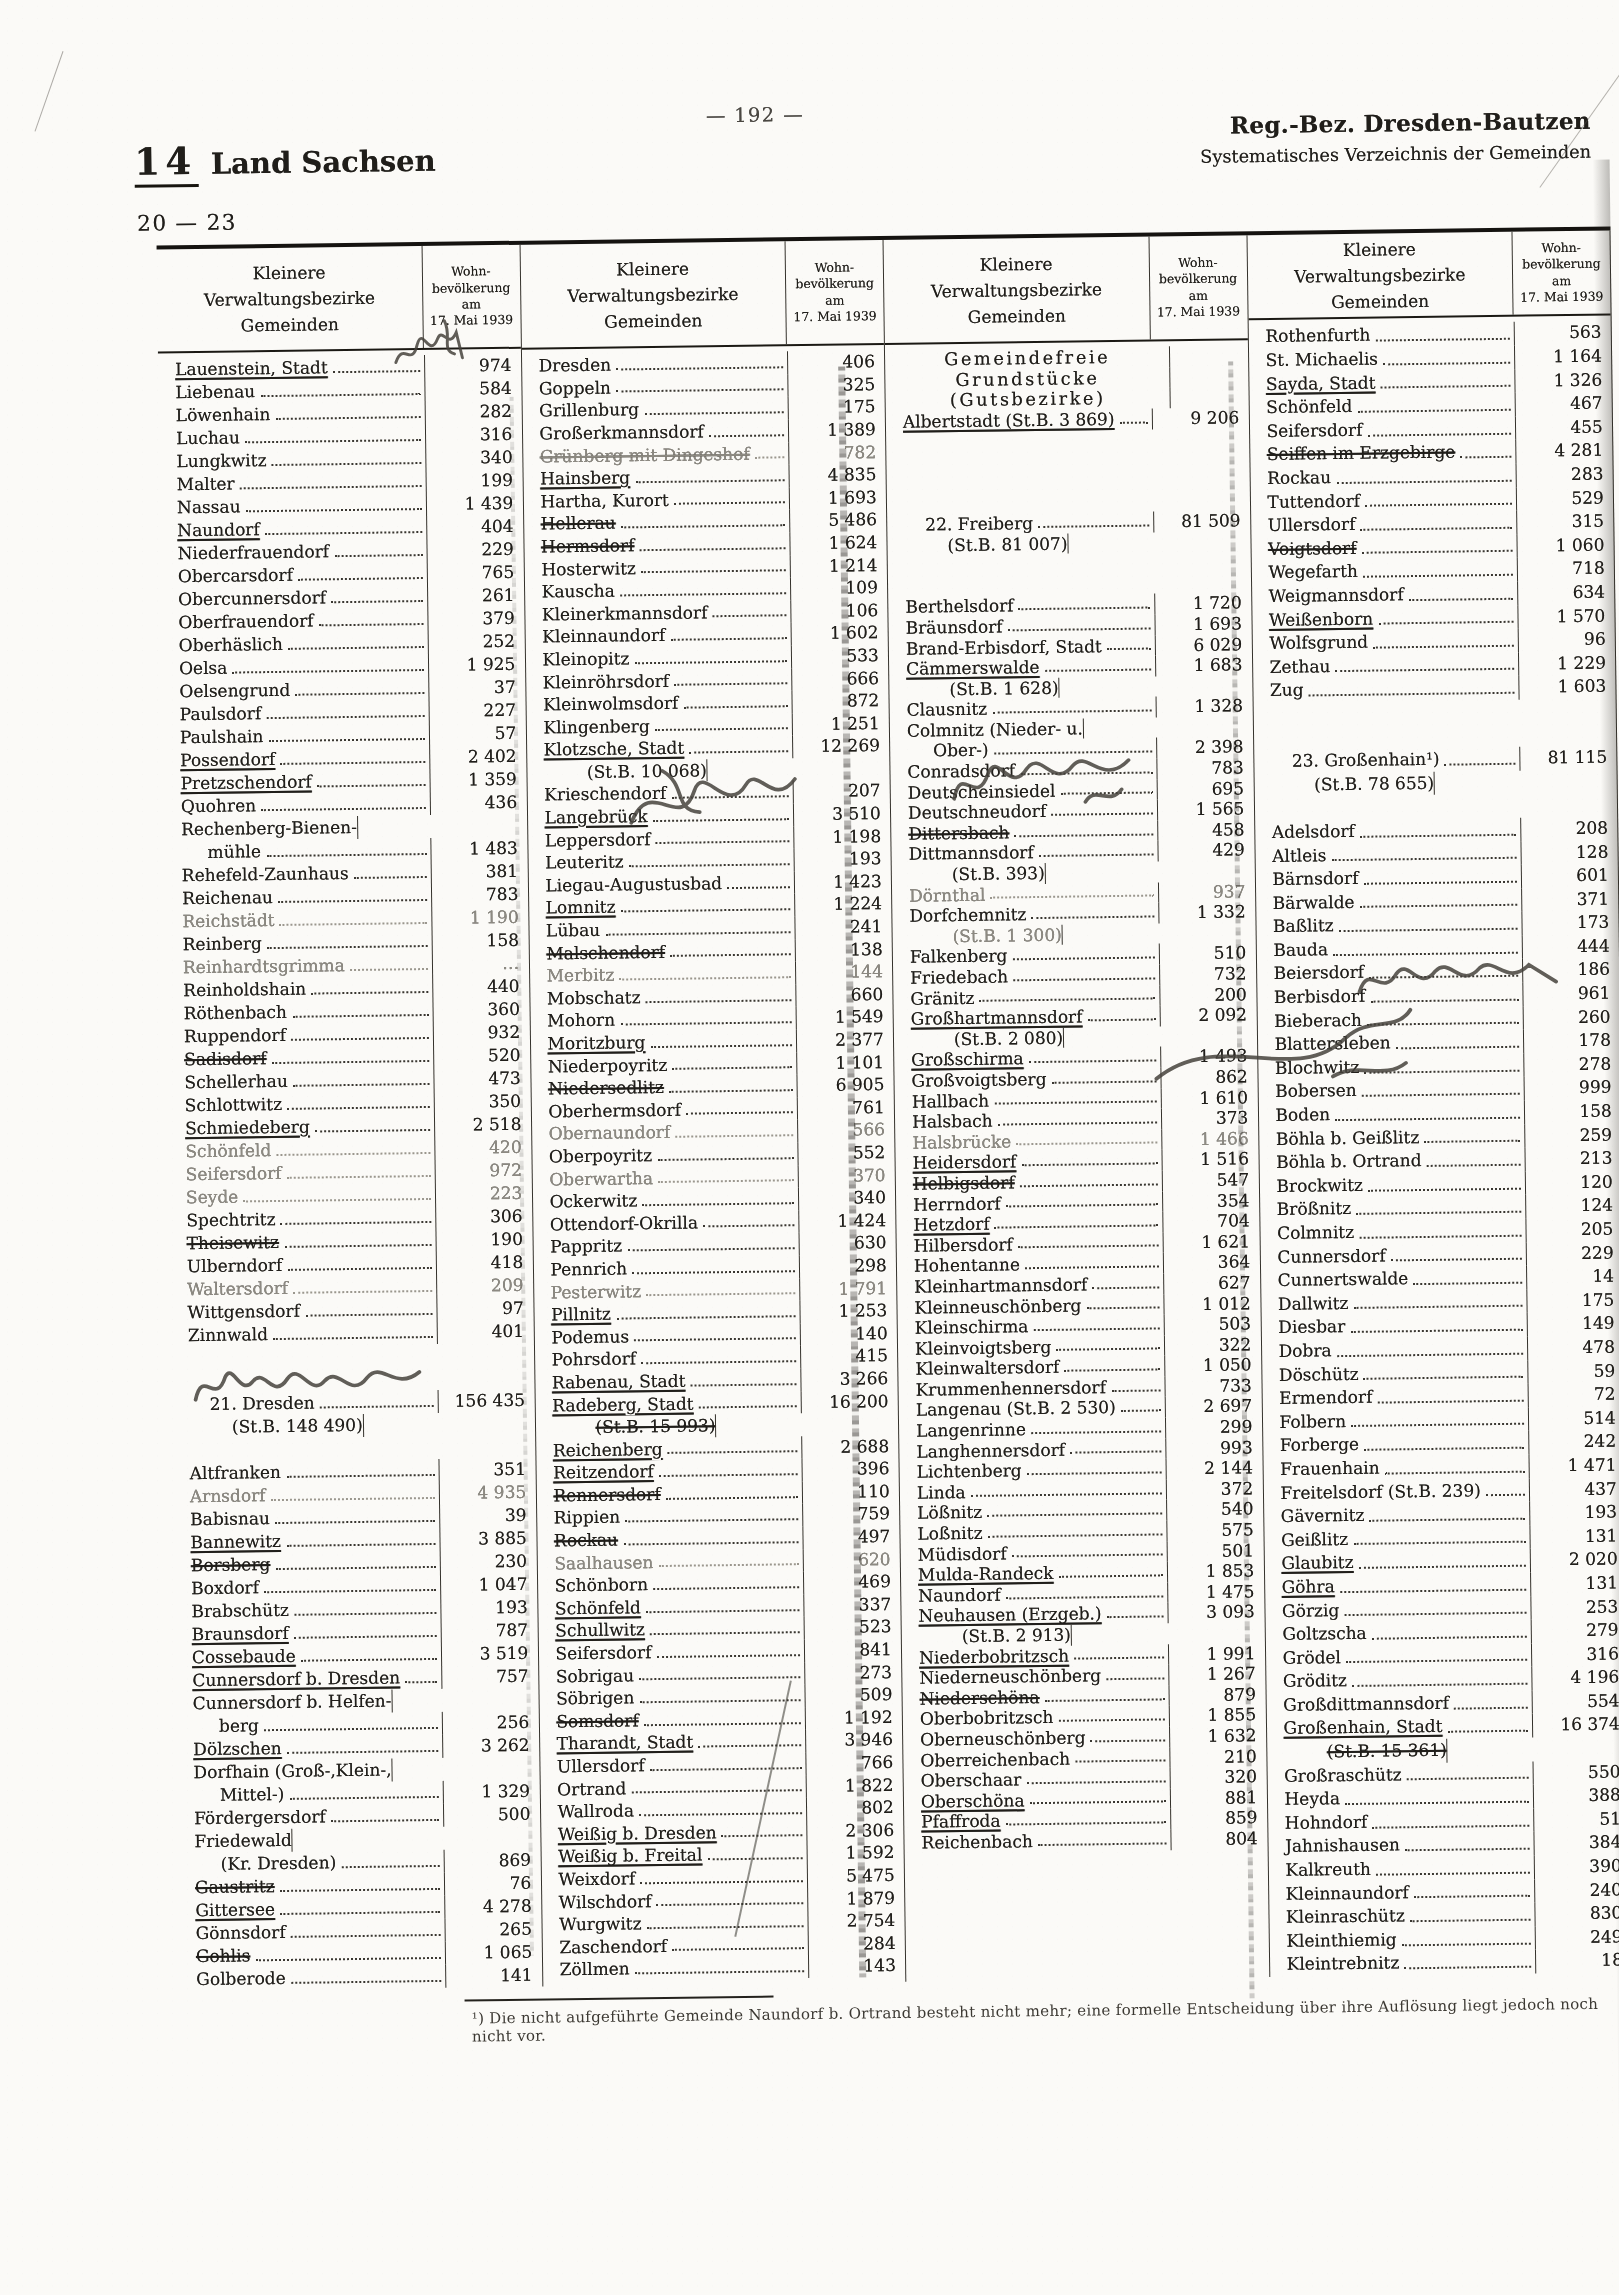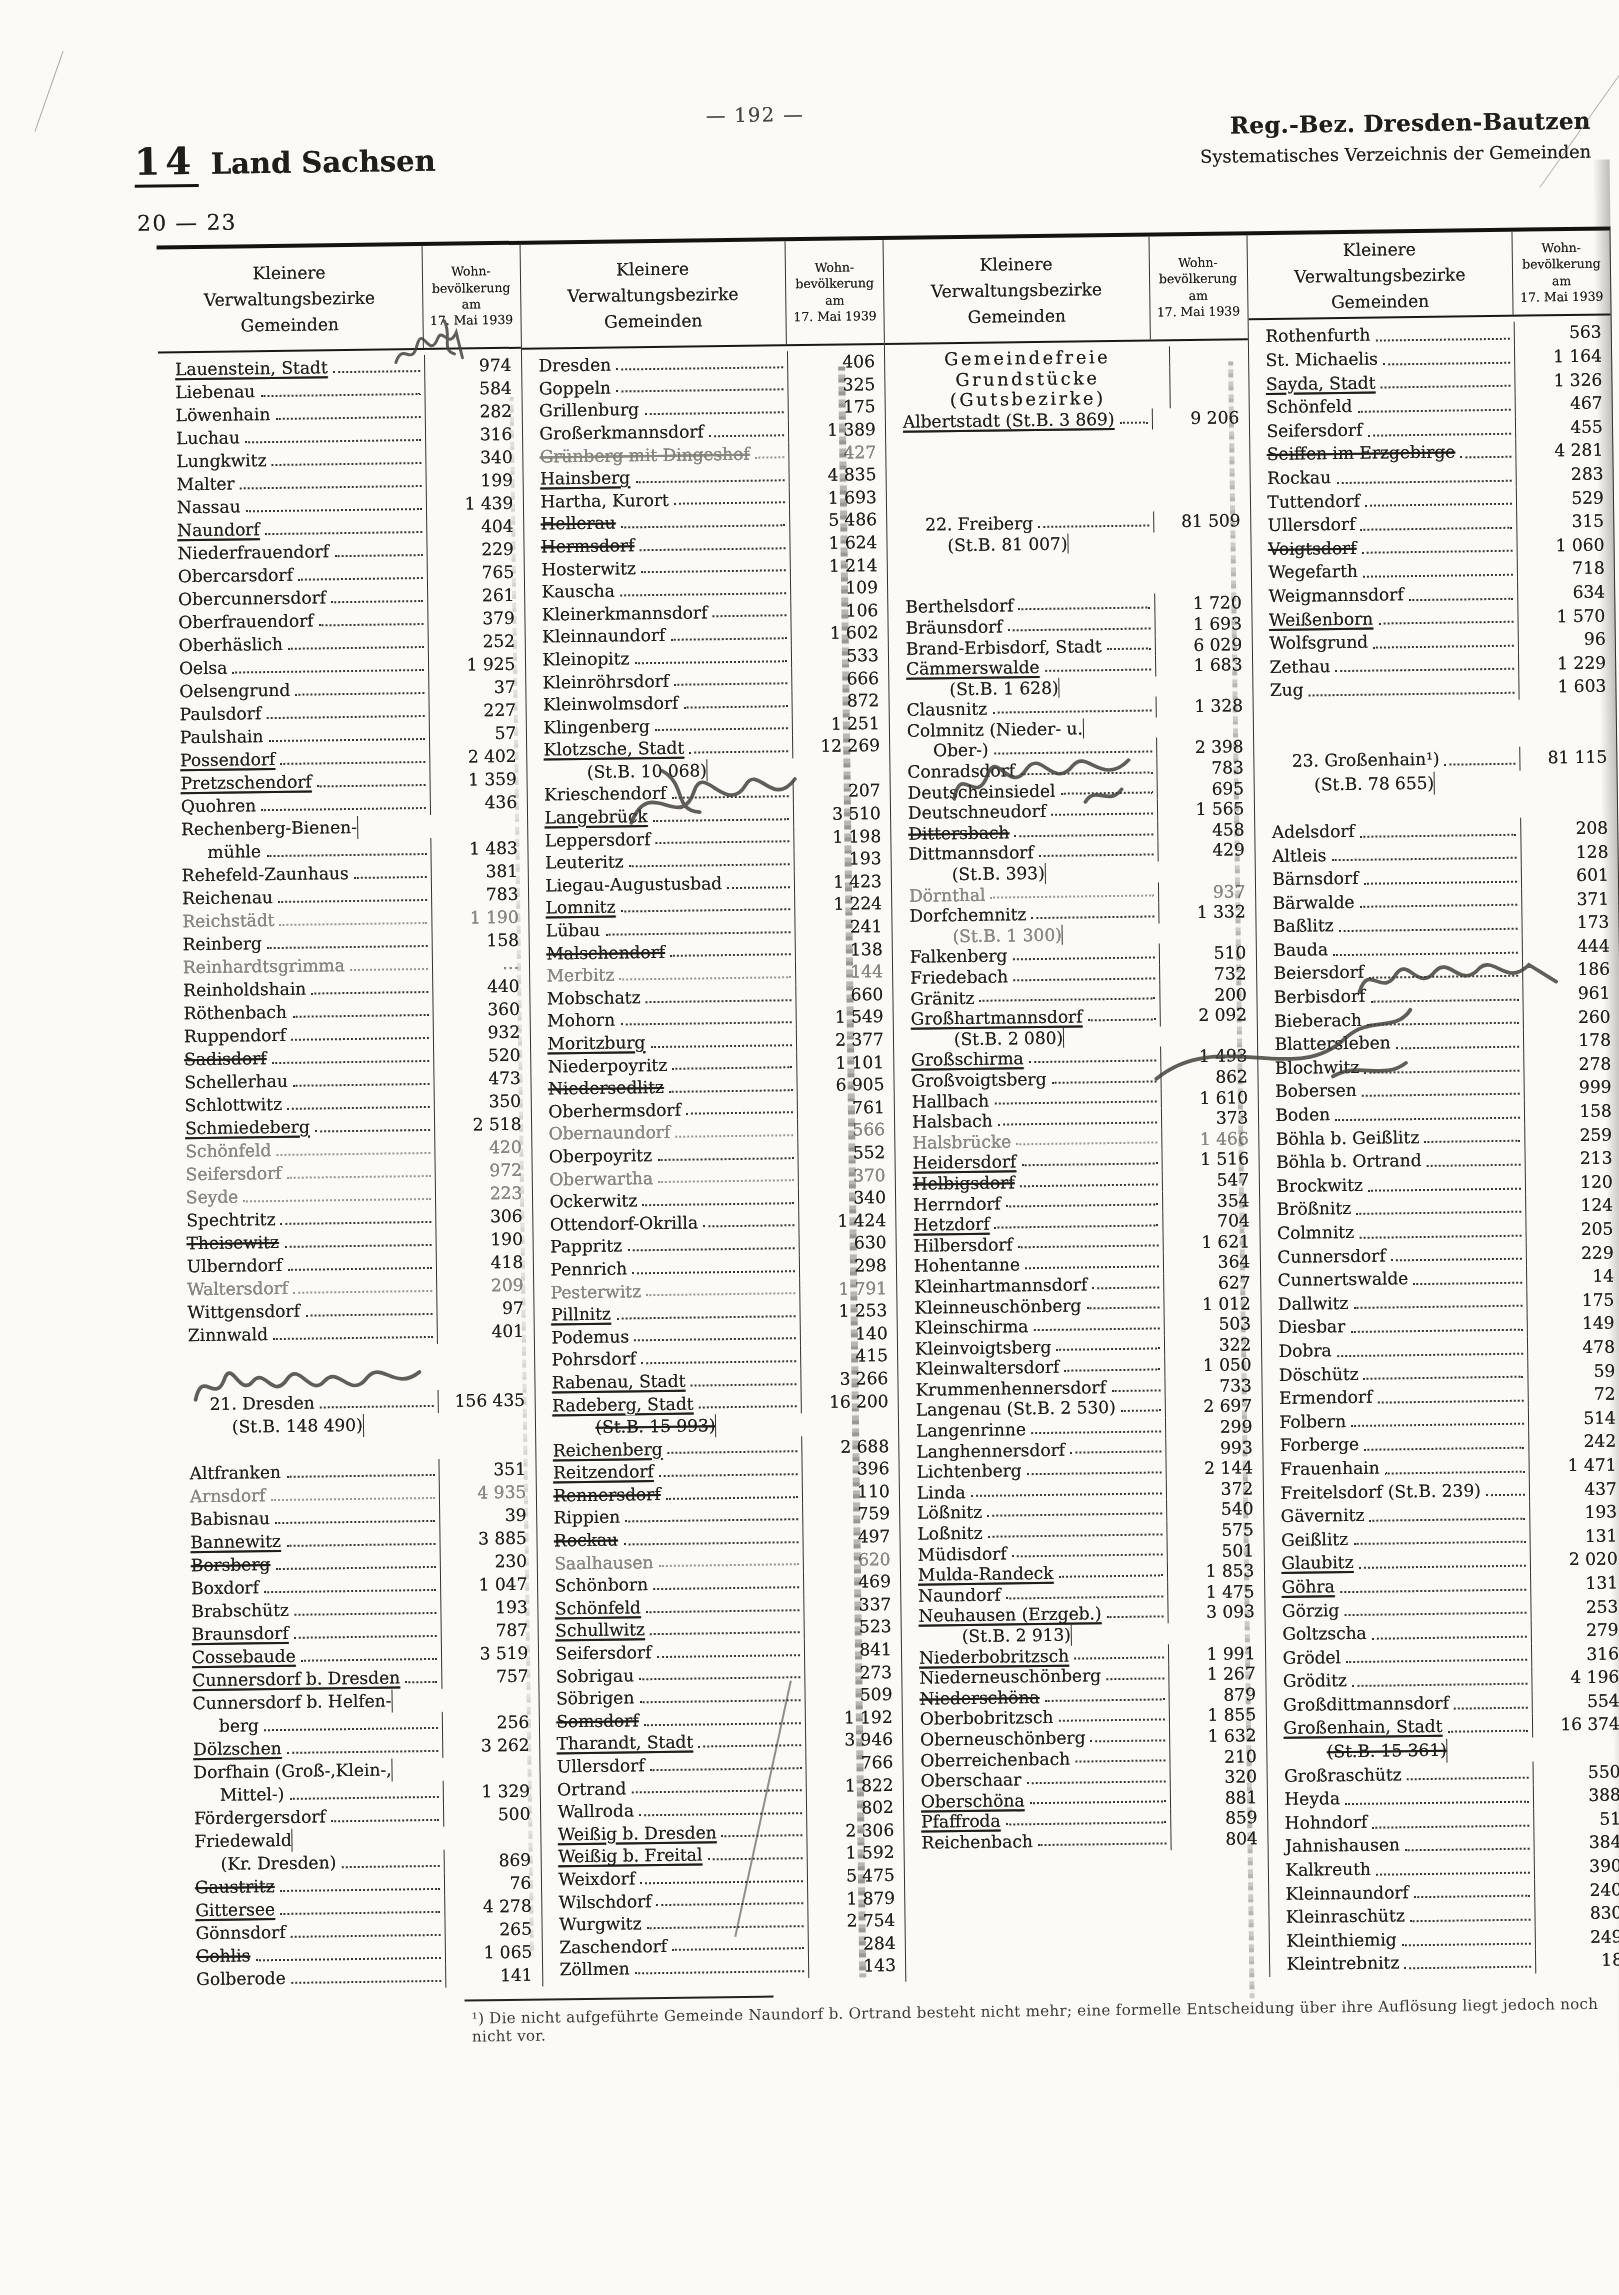--- a/index.html
+++ b/index.html
@@ -475,21 +475,21 @@
               <div class="val">175</div>
             </div>
             <div class="row">
               <div class="nm"><span class="t">Großerkmannsdorf</span></div>
               <div class="lead"></div>
               <div class="val">1 389</div>
             </div>
             <div class="row s f">
               <div class="nm"><span class="t">Grünberg mit Dingeshof</span></div>
               <div class="lead"></div>
-              <div class="val">427</div>
+              <div class="val">782</div>
             </div>
             <div class="row u">
               <div class="nm"><span class="t">Hainsberg</span></div>
               <div class="lead"></div>
               <div class="val">4 835</div>
             </div>
             <div class="row">
               <div class="nm"><span class="t">Hartha, Kurort</span></div>
               <div class="lead"></div>
               <div class="val">1 693</div>

